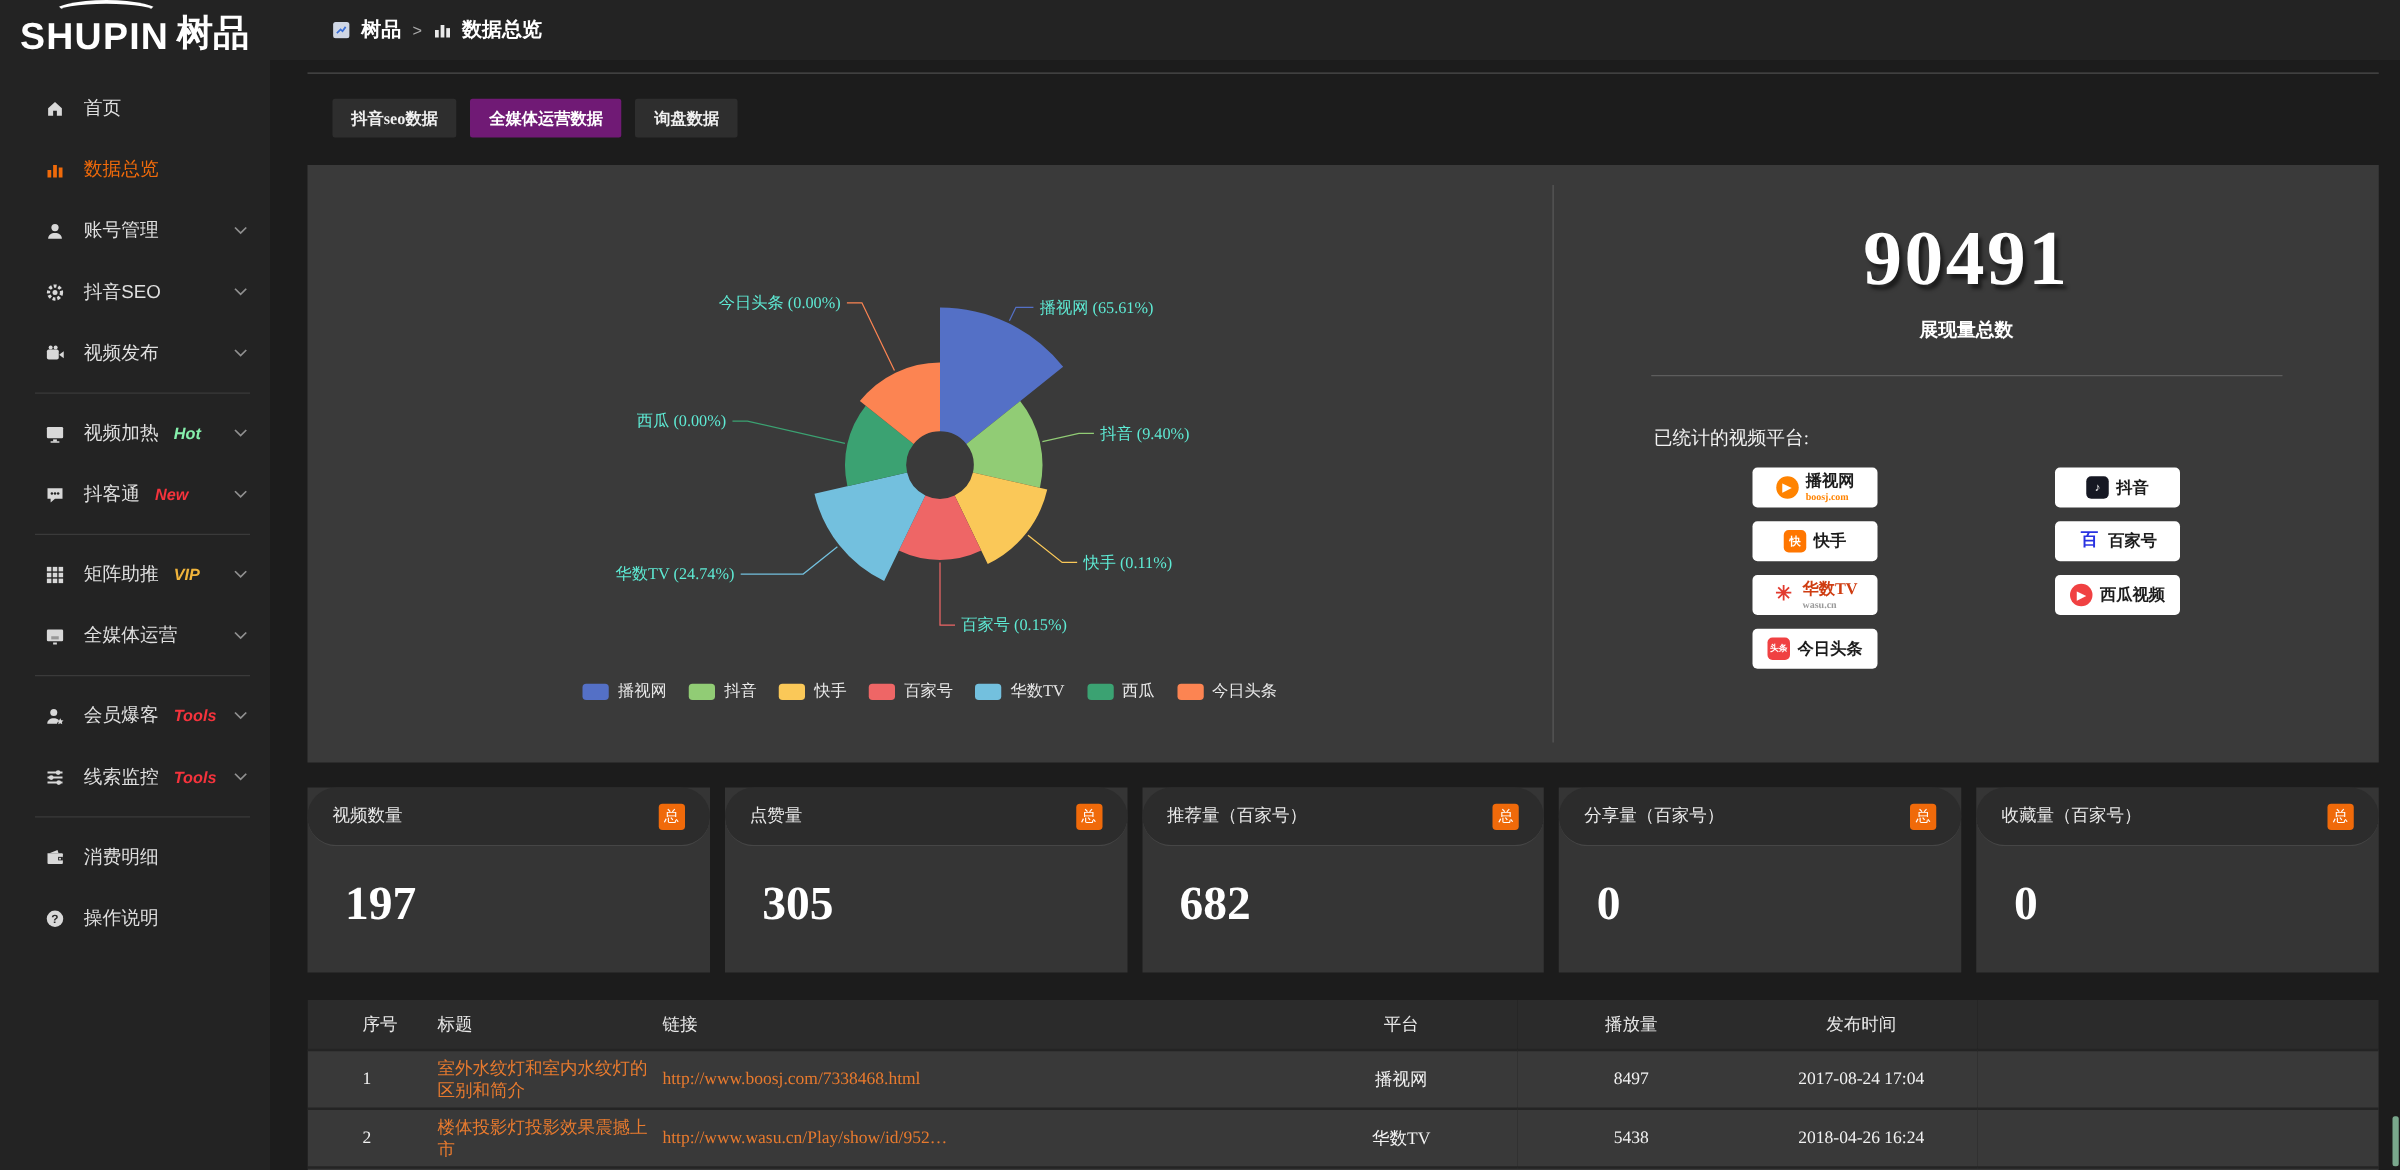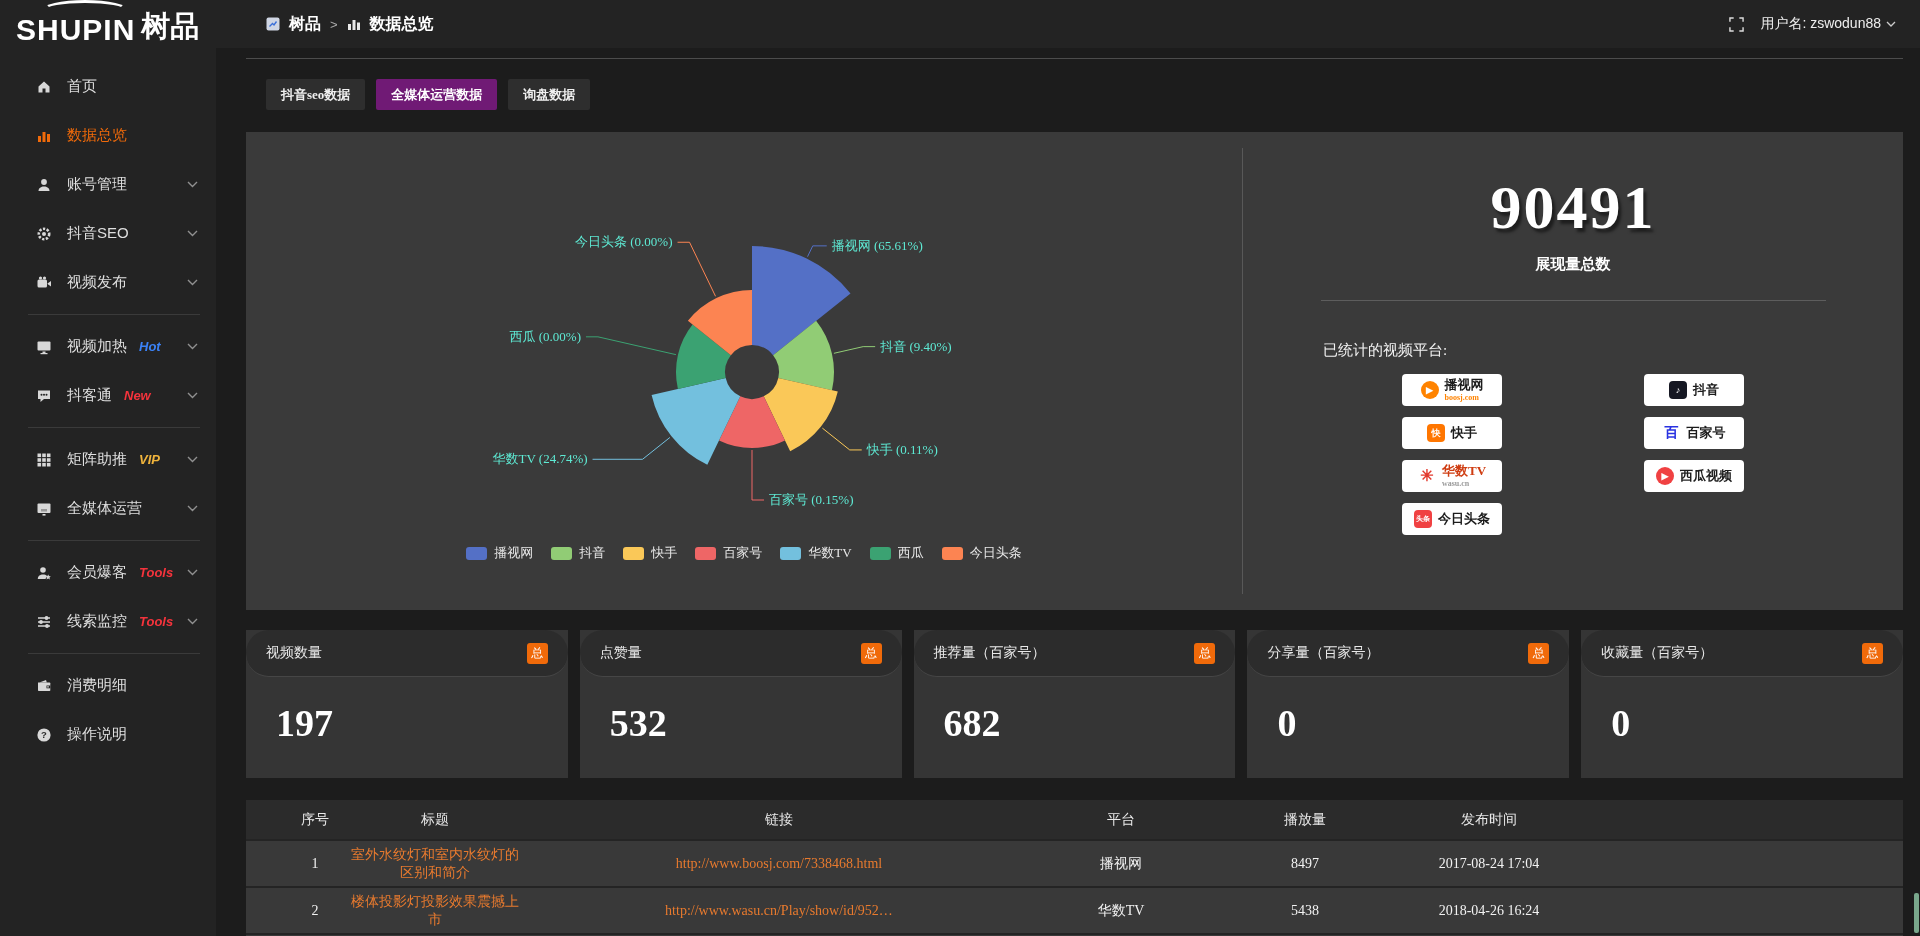--- a/index.html
+++ b/index.html
@@ -66,21 +66,21 @@
     justify-content:space-between; padding:0 20px; flex:none;border-radius:23px; }
   .card-title { font-size:14px; color:#e9e9e9; }
   .card-badge { min-width:21px; height:21px; background:#f06a0a; color:#fff; font-size:12px; border-radius:3px;
     display:flex; align-items:center; justify-content:center; padding:0 4px; }
   .card-value { font-size:38px; font-weight:bold; color:#fff; margin:24px 0 0 30px; }
   
   .table-wrap { position:absolute; left:30px; right:17px; top:752px; bottom:0; overflow:hidden; }
   table { width:100%; border-collapse:collapse; table-layout:fixed; }
   thead th { height:40px; background:#2b2b2b; color:#e8e8e8; font-size:14px; font-weight:normal; }
   tbody td { height:47px; background:#393939; color:#f2f2f2; font-size:14px; border-top:2px solid #242424; }
-  .al { text-align:center; padding-left:10px; } .ac { text-align:center; }
+  .al { text-align:left; padding-left:10px; } .ac { text-align:center; }
   .link { color:#e87a2e; cursor:pointer; }
   .cb { width:14px; height:15px; background:#fff; border-radius:3px; margin:0 auto; cursor:pointer; }
   .scroll-thumb { position:absolute; right:1px; top:893px; width:5px; height:40px; background:#79a78c;
     border-radius:2px; z-index:9; }
 </style>
 </head>
 <body>
 
 <div class="topbar">
   <div class="logo">
@@ -99,33 +99,20 @@
     <span class="crumb-sep">&gt;</span>
     <span class="mi" style="display:flex">
       <svg width="14" height="14" viewBox="0 0 14 14">
           <rect x="1" y="7" width="3" height="6" fill="#e9e9e9"></rect>
           <rect x="5.5" y="3" width="3" height="10" fill="#e9e9e9"></rect>
           <rect x="10" y="5.5" width="3" height="7.5" fill="#e9e9e9"></rect>
         </svg>
     </span>
     <span>数据总览</span>
   </div>
-  <div class="topbar-right">
-    <span style="display:flex;cursor:pointer">
-      <svg width="15" height="15" viewBox="0 0 16 16">
-          <path d="M1 5 V1 H5 M11 1 H15 V5 M15 11 V15 H11 M5 15 H1 V11" stroke="#ddd" stroke-width="1.5" fill="none"></path>
-        </svg>
-    </span>
-    <span class="user-wrap">
-      <span>用户名: zswodun88</span>
-      <svg width="10" height="6" viewBox="0 0 10 6">
-          <polyline points="1,1 5,5 9,1" stroke="#ccc" stroke-width="1.3" fill="none"></polyline>
-        </svg>
-    </span>
-  </div>
 </div>
 
 <aside class="sidebar" id="sidebar-menu">
     <div class="s-item">
       <svg class="mi" viewBox="0 0 16 16">
         <path fill="currentColor" d="M2.5 7.5 8 2.5l5.5 5v6H9.5V9.5h-3v4H2.5Z"></path>
       </svg>
       <span>首页</span>
     </div>
     <div class="s-item active">
@@ -169,21 +156,21 @@
       </svg>
     </div>
     <div class="s-divider"></div>
     <div class="s-item">
       <svg class="mi" viewBox="0 0 16 16">
         <rect x="1.5" y="2.5" width="13" height="9" rx="1" fill="currentColor"></rect>
         <rect x="6.5" y="12.5" width="3" height="1.8" fill="currentColor"></rect>
         <rect x="4.5" y="14" width="7" height="1.2" fill="currentColor"></rect>
       </svg>
       <span>视频加热</span>
-      <span class="s-badge" style="color:#3b82f6">Hot</span>
+      <span class="s-badge" style="color:#86efac">Hot</span>
       <svg class="s-chev" width="11" height="7" viewBox="0 0 11 7">
         <polyline points="1,1 5.5,5.5 10,1" stroke="#909090" stroke-width="1.4" fill="none"></polyline>
       </svg>
     </div>
     <div class="s-item">
       <svg class="mi" viewBox="0 0 16 16">
         <path fill="currentColor" d="M2 2.5h12v8.5H8l-3.5 3v-3H2Z"></path>
         <circle cx="5.5" cy="6.8" r="1" fill="#232323"></circle>
         <circle cx="8" cy="6.8" r="1" fill="#232323"></circle>
         <circle cx="10.5" cy="6.8" r="1" fill="#232323"></circle>
@@ -401,21 +388,21 @@
        <span class="card-title">视频数量</span>
        <span class="card-badge">总</span>
      </div>
      <div class="card-value">197</div>
       </div>
       <div class="card">
         <div class="card-head">
        <span class="card-title">点赞量</span>
        <span class="card-badge">总</span>
      </div>
-     <div class="card-value">532</div>
+     <div class="card-value">305</div>
       </div>
       <div class="card">
         <div class="card-head">
        <span class="card-title">推荐量（百家号）</span>
        <span class="card-badge">总</span>
      </div>
      <div class="card-value">682</div>
       </div>
       <div class="card">
         <div class="card-head">

